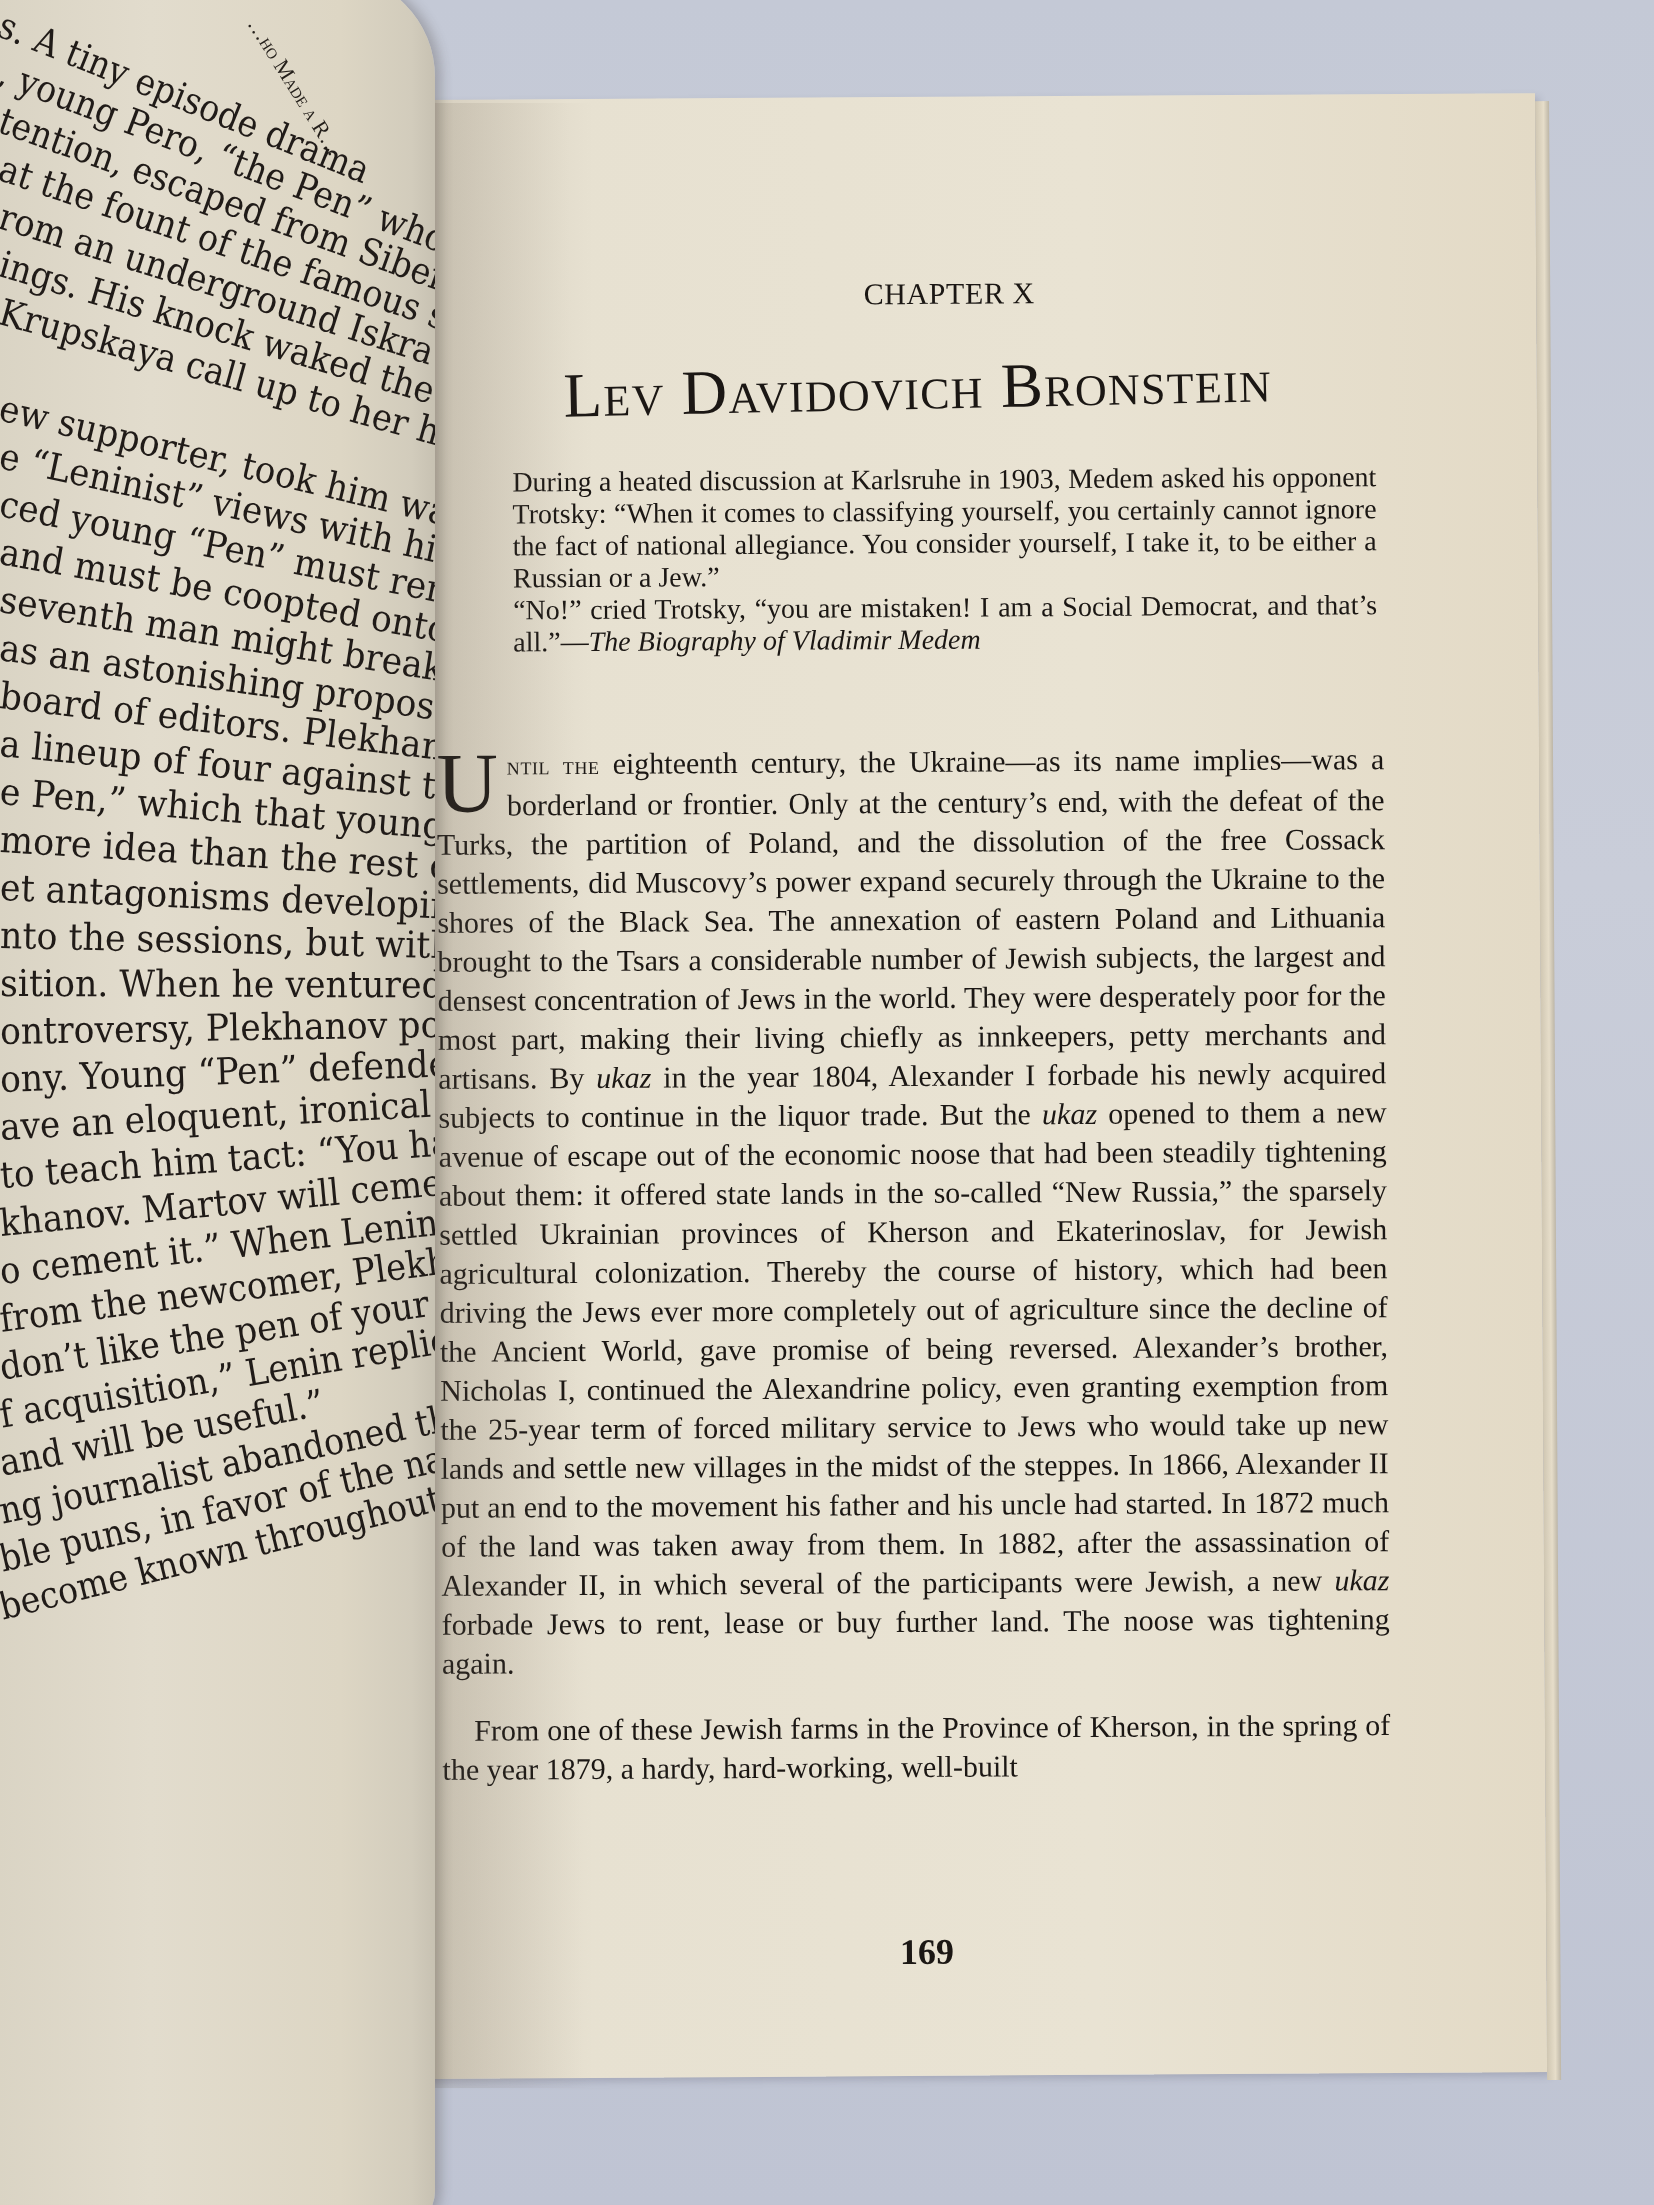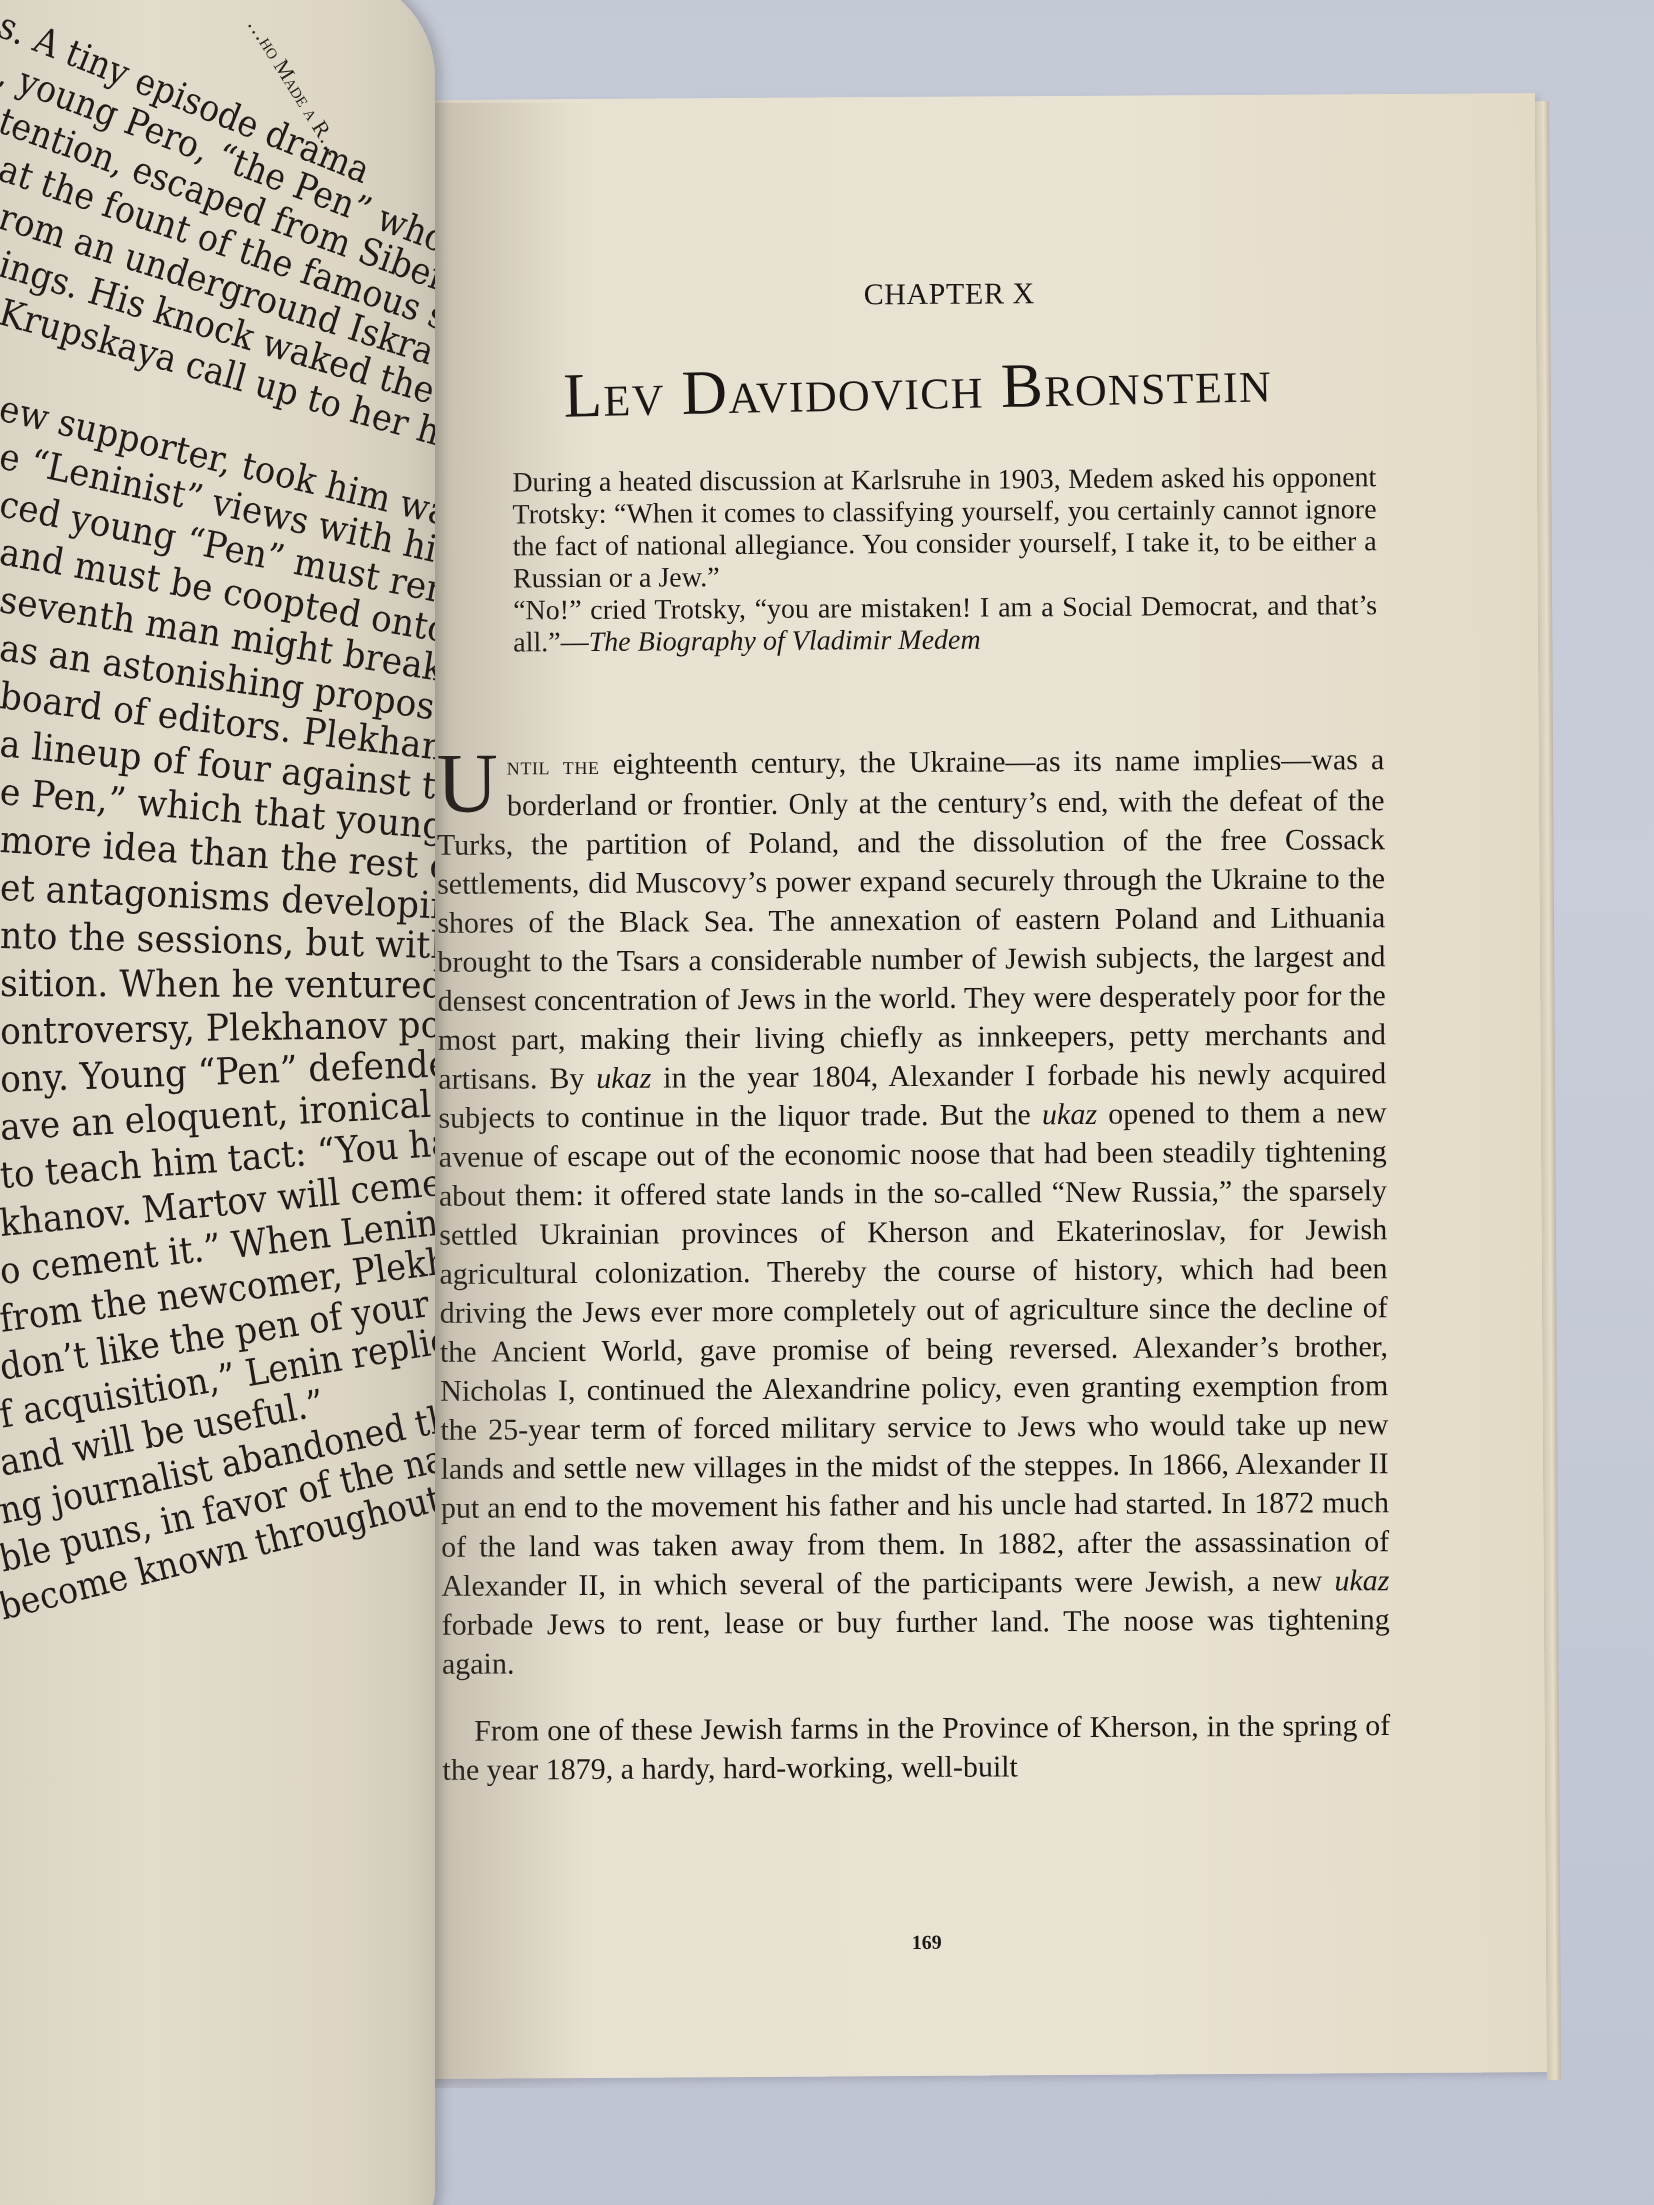--- a/index.html
+++ b/index.html
@@ -106,21 +106,21 @@
     .ital {
       font-style: italic;
     }
 
     .page-number {
       position: absolute;
       top: 1834px;
       left: 451px;
       width: 103px;
       text-align: center;
-      font-size: 20px;
+      font-size: 36px;
       font-weight: bold;
     }
 
     
     .left-page {
       position: absolute;
       left: -39px;
       top: -26px;
       width: 474px;
       height: 2256px;

